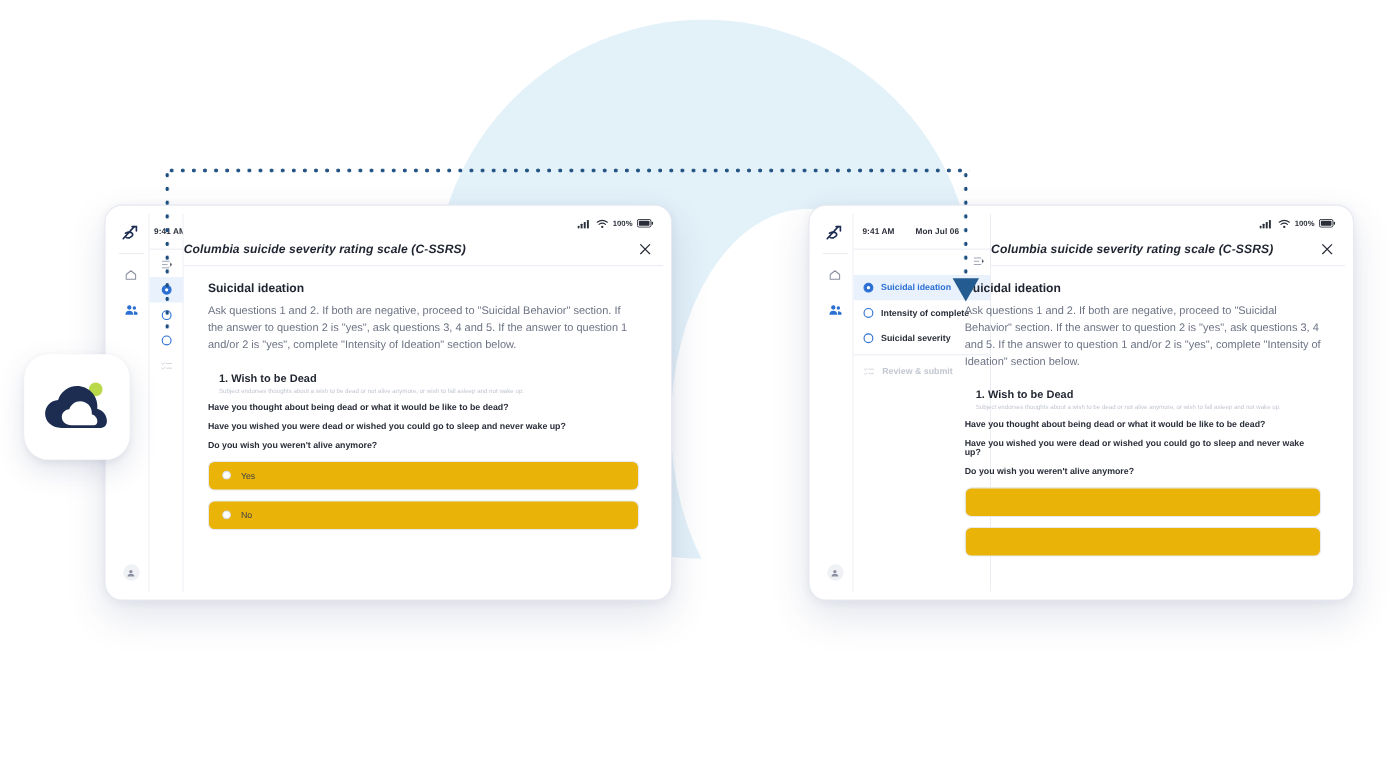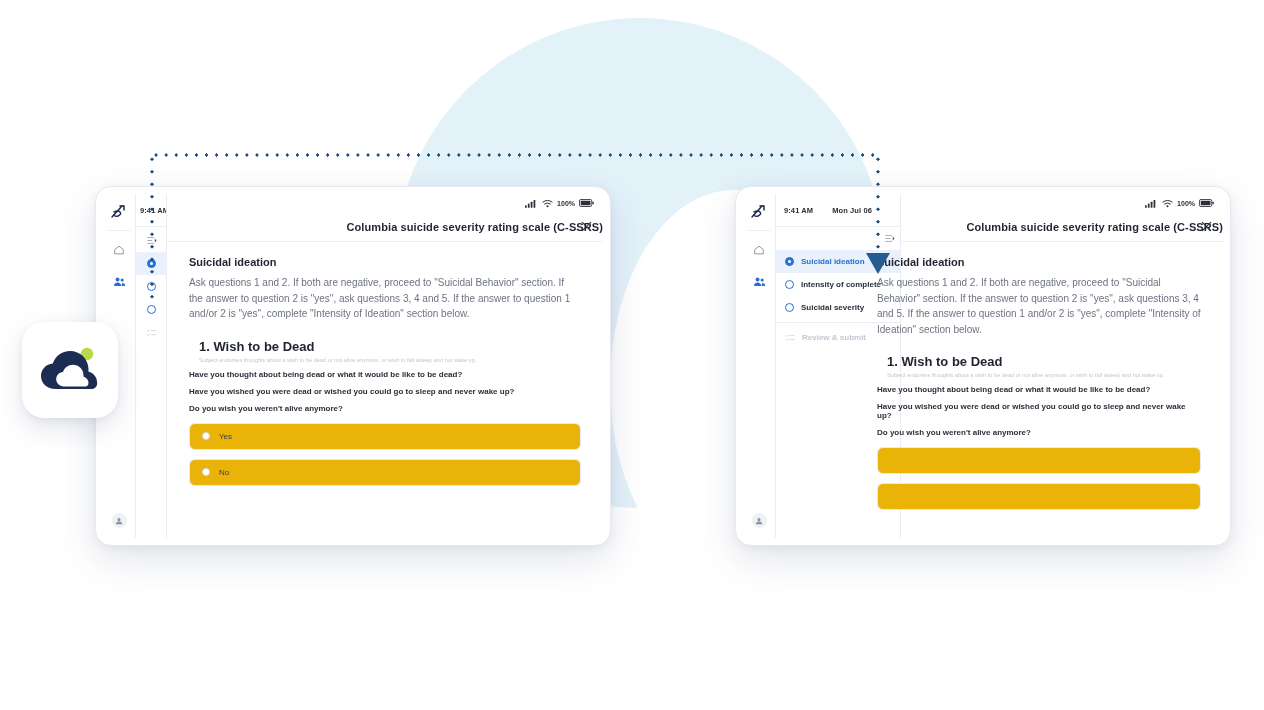--- a/index.html
+++ b/index.html
@@ -124,32 +124,32 @@
   .navcol-cell.active { background:#e8f1fc; }
 
   
   .content { flex: 1 1 auto; display:flex; flex-direction: column; min-width: 0; background:#fff; }
   .content-statusbar {
     height: 18px; display:flex; align-items:center; justify-content:flex-end;
     padding-right: 9px; gap: 4px;
   }
   .status-pct { font-size: 7px; font-weight:700; color:#2b2f3a; }
   .content-titlebar {
-    height: 30px; display:flex; align-items:center; justify-content:flex-end;
-    border-bottom: 1px solid #ecedf3; position:relative;
+    height: 30px; display:flex; align-items:center; justify-content:flex-start;
+    border-bottom: 1px solid #ecedf3; position:relative;font-style:italic;
   }
   .content-title { font-size: 11px; font-weight: 700; color: #1f2430; letter-spacing:.1px; }
   .close-btn {
     position:absolute; right: 10px; top: 50%; transform: translateY(-50%);
     width:14px; height:14px; display:flex; align-items:center; justify-content:center;
   }
   .content-body { flex:1 1 auto; padding: 14px 22px 0 22px; overflow:hidden; }
   .sec-title { font-size: 11px; font-weight: 800; color:#1f2430; margin-bottom: 7px; }
   .sec-desc { font-size: 10px; line-height: 1.55; color:#6d7384; max-width: 385px; }
-  .q-title { font-size: 13px; font-weight: 800; color:#1f2430; margin-top: 17px; margin-bottom: 3px; padding-left: 10px; }
+  .q-title { font-size: 10px; font-weight: 800; color:#1f2430; margin-top: 17px; margin-bottom: 3px; padding-left: 10px; }
   .q-sub { font-size: 5.6px; color:#c2c6d1; padding-left:10px; margin-bottom: 7px; }
   .q-line { font-size: 8px; font-weight: 700; color:#2b2f3a; margin-bottom: 8px; }
   .answers { margin-top: 10px; }
   .answer-box {
     border:1px solid #e8eaf0; border-radius: 6px;
     height: 27px; display:flex; align-items:center; gap: 9px;
     padding-left: 12px; margin-bottom: 9px; background:#eab308;
   }
   .answer-radio { width:8px; height:8px; border-radius:50%; border:1px solid #d6d9e2; background:#fff; flex:0 0 8px; }
   .answer-label { font-size: 8px; color:#3a3f4d; }

